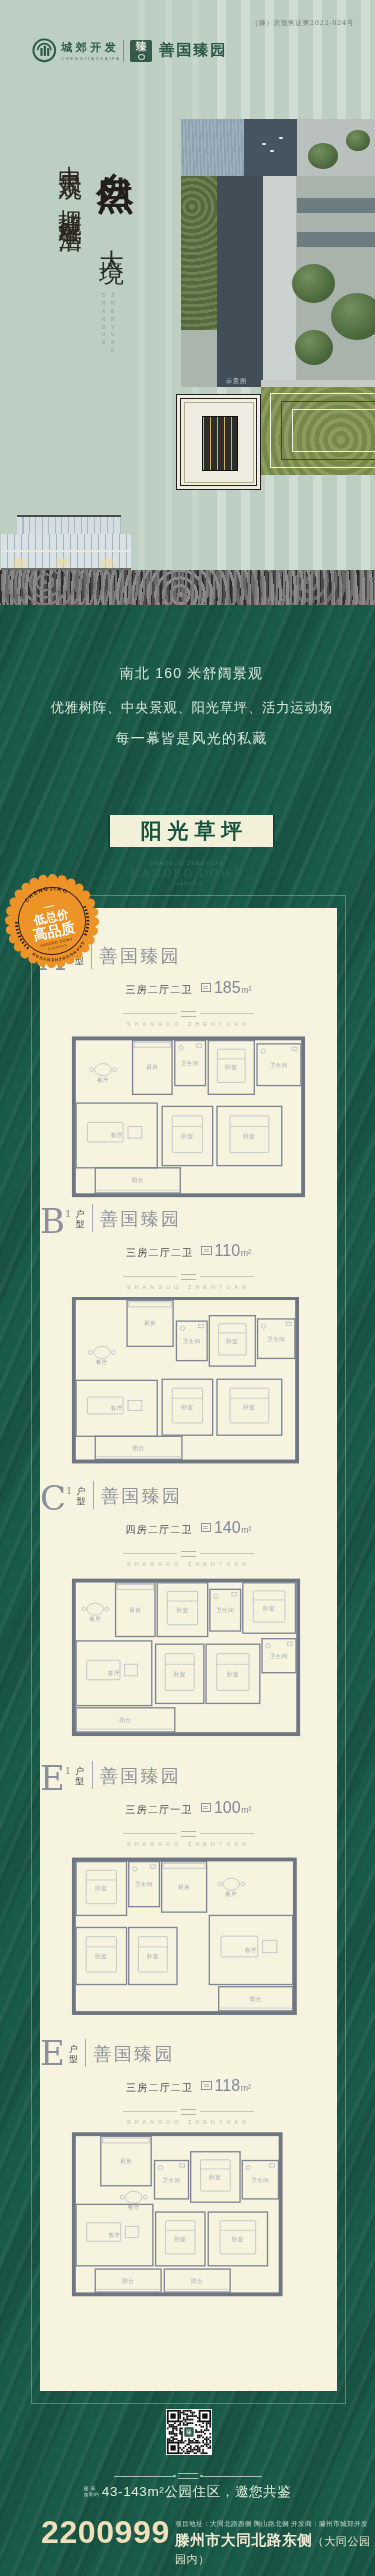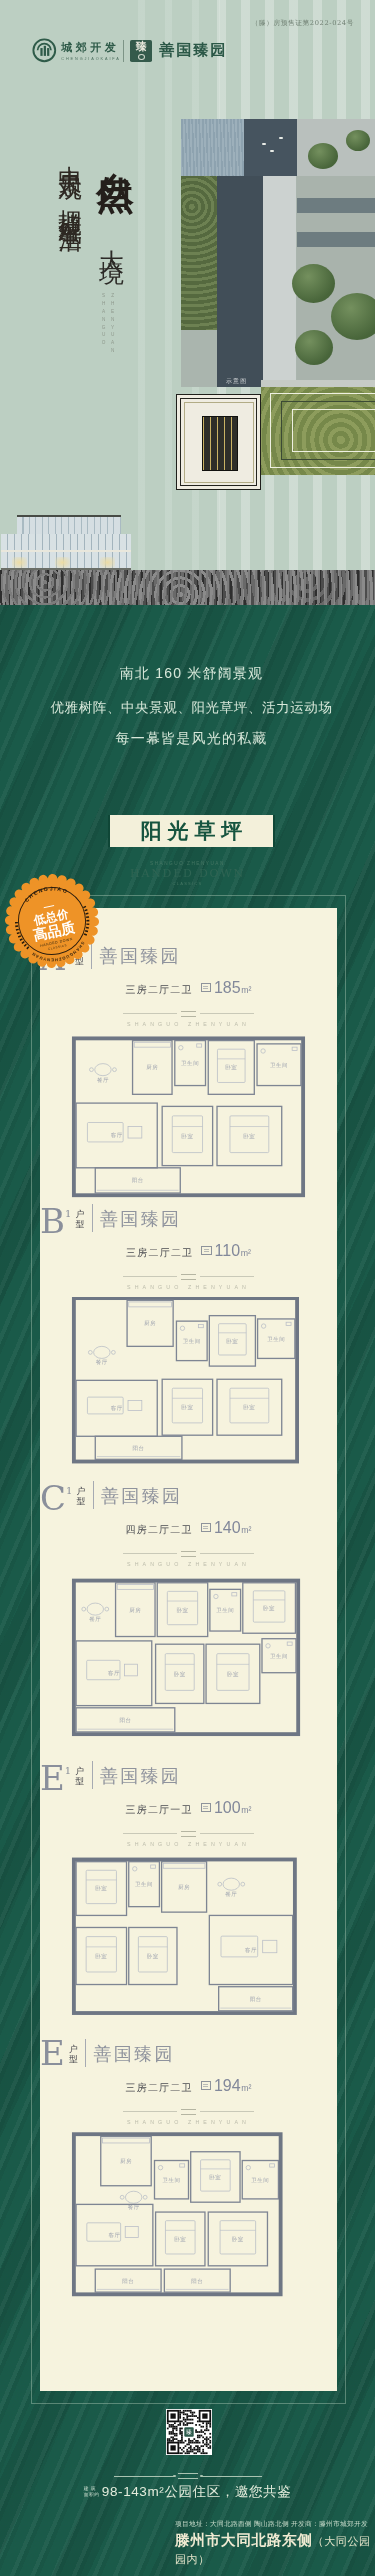--- a/index.html
+++ b/index.html
@@ -523,21 +523,21 @@
       <span class="p-hx">
               <b>户</b>
               <b>型</b>
             </span>
       <span class="p-div"></span>
       <span class="p-brand">善国臻园</span>
     </div>
     <div class="p-spec">
       <span class="p-rooms-label">三房二厅二卫</span>
       <span class="p-area-icon"></span>
-      <span class="p-area">194</span>
+      <span class="p-area">118</span>
       <span class="p-unit">m²</span>
     </div>
     <div class="p-orn">
             <i></i>
             <b></b>
             <i></i>
           </div>
     <div class="p-wm">SHANGUO ZHENYUAN</div>
     <svg class="plan" viewBox="0 0 460 310">
             <rect x="21" y="4" width="377" height="292" fill="none" stroke="#6e7684" stroke-width="7"></rect>
@@ -810,23 +810,24 @@
         <i></i>
         <b></b>
         <i></i>
       </div>
 
     <div class="f-size">
       <span class="pfx">
         <span>建 筑</span>
           <span>面积约</span>
       </span>
-      <span class="txt">98-143m²公园住区，邀您共鉴</span>
-    </div>
-
+      <span class="txt">43-143m²公园住区，邀您共鉴</span>
+    </div>
+
+    <div class="f-phone">2200999</div>
     <div class="f-addr">
       <div class="sm">项目地址：大同北路西侧 陶山路北侧  开发商：滕州市城郊开发</div>
       <div class="bg">
         <span>滕州市大同北路东侧</span><span class="note">（大同公园园内）</span>
       </div>
     </div>
   </section>
 </div>
 
 

